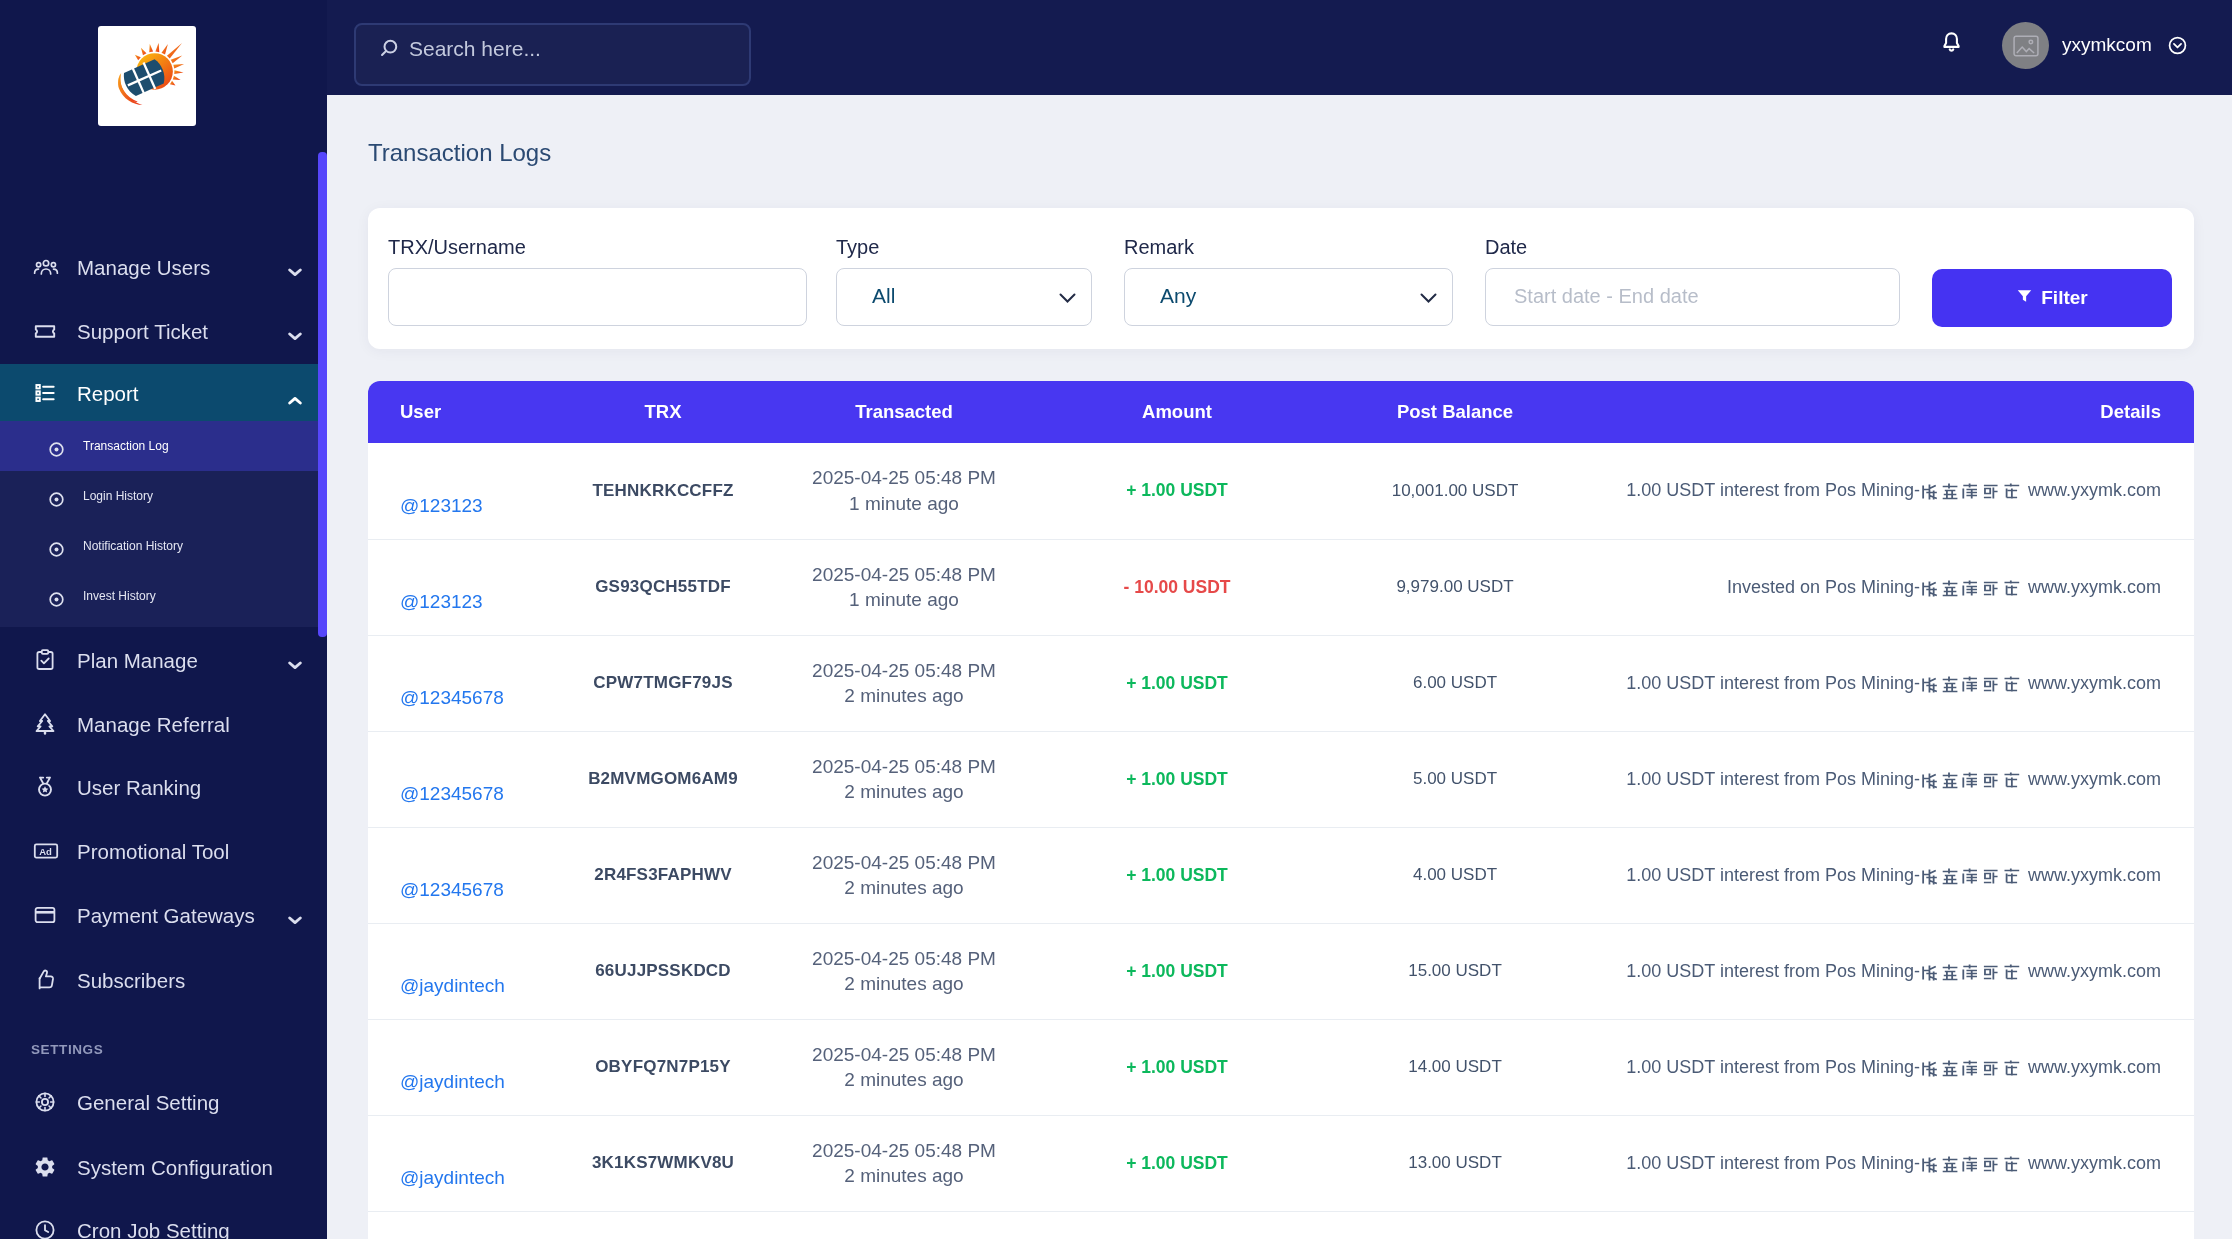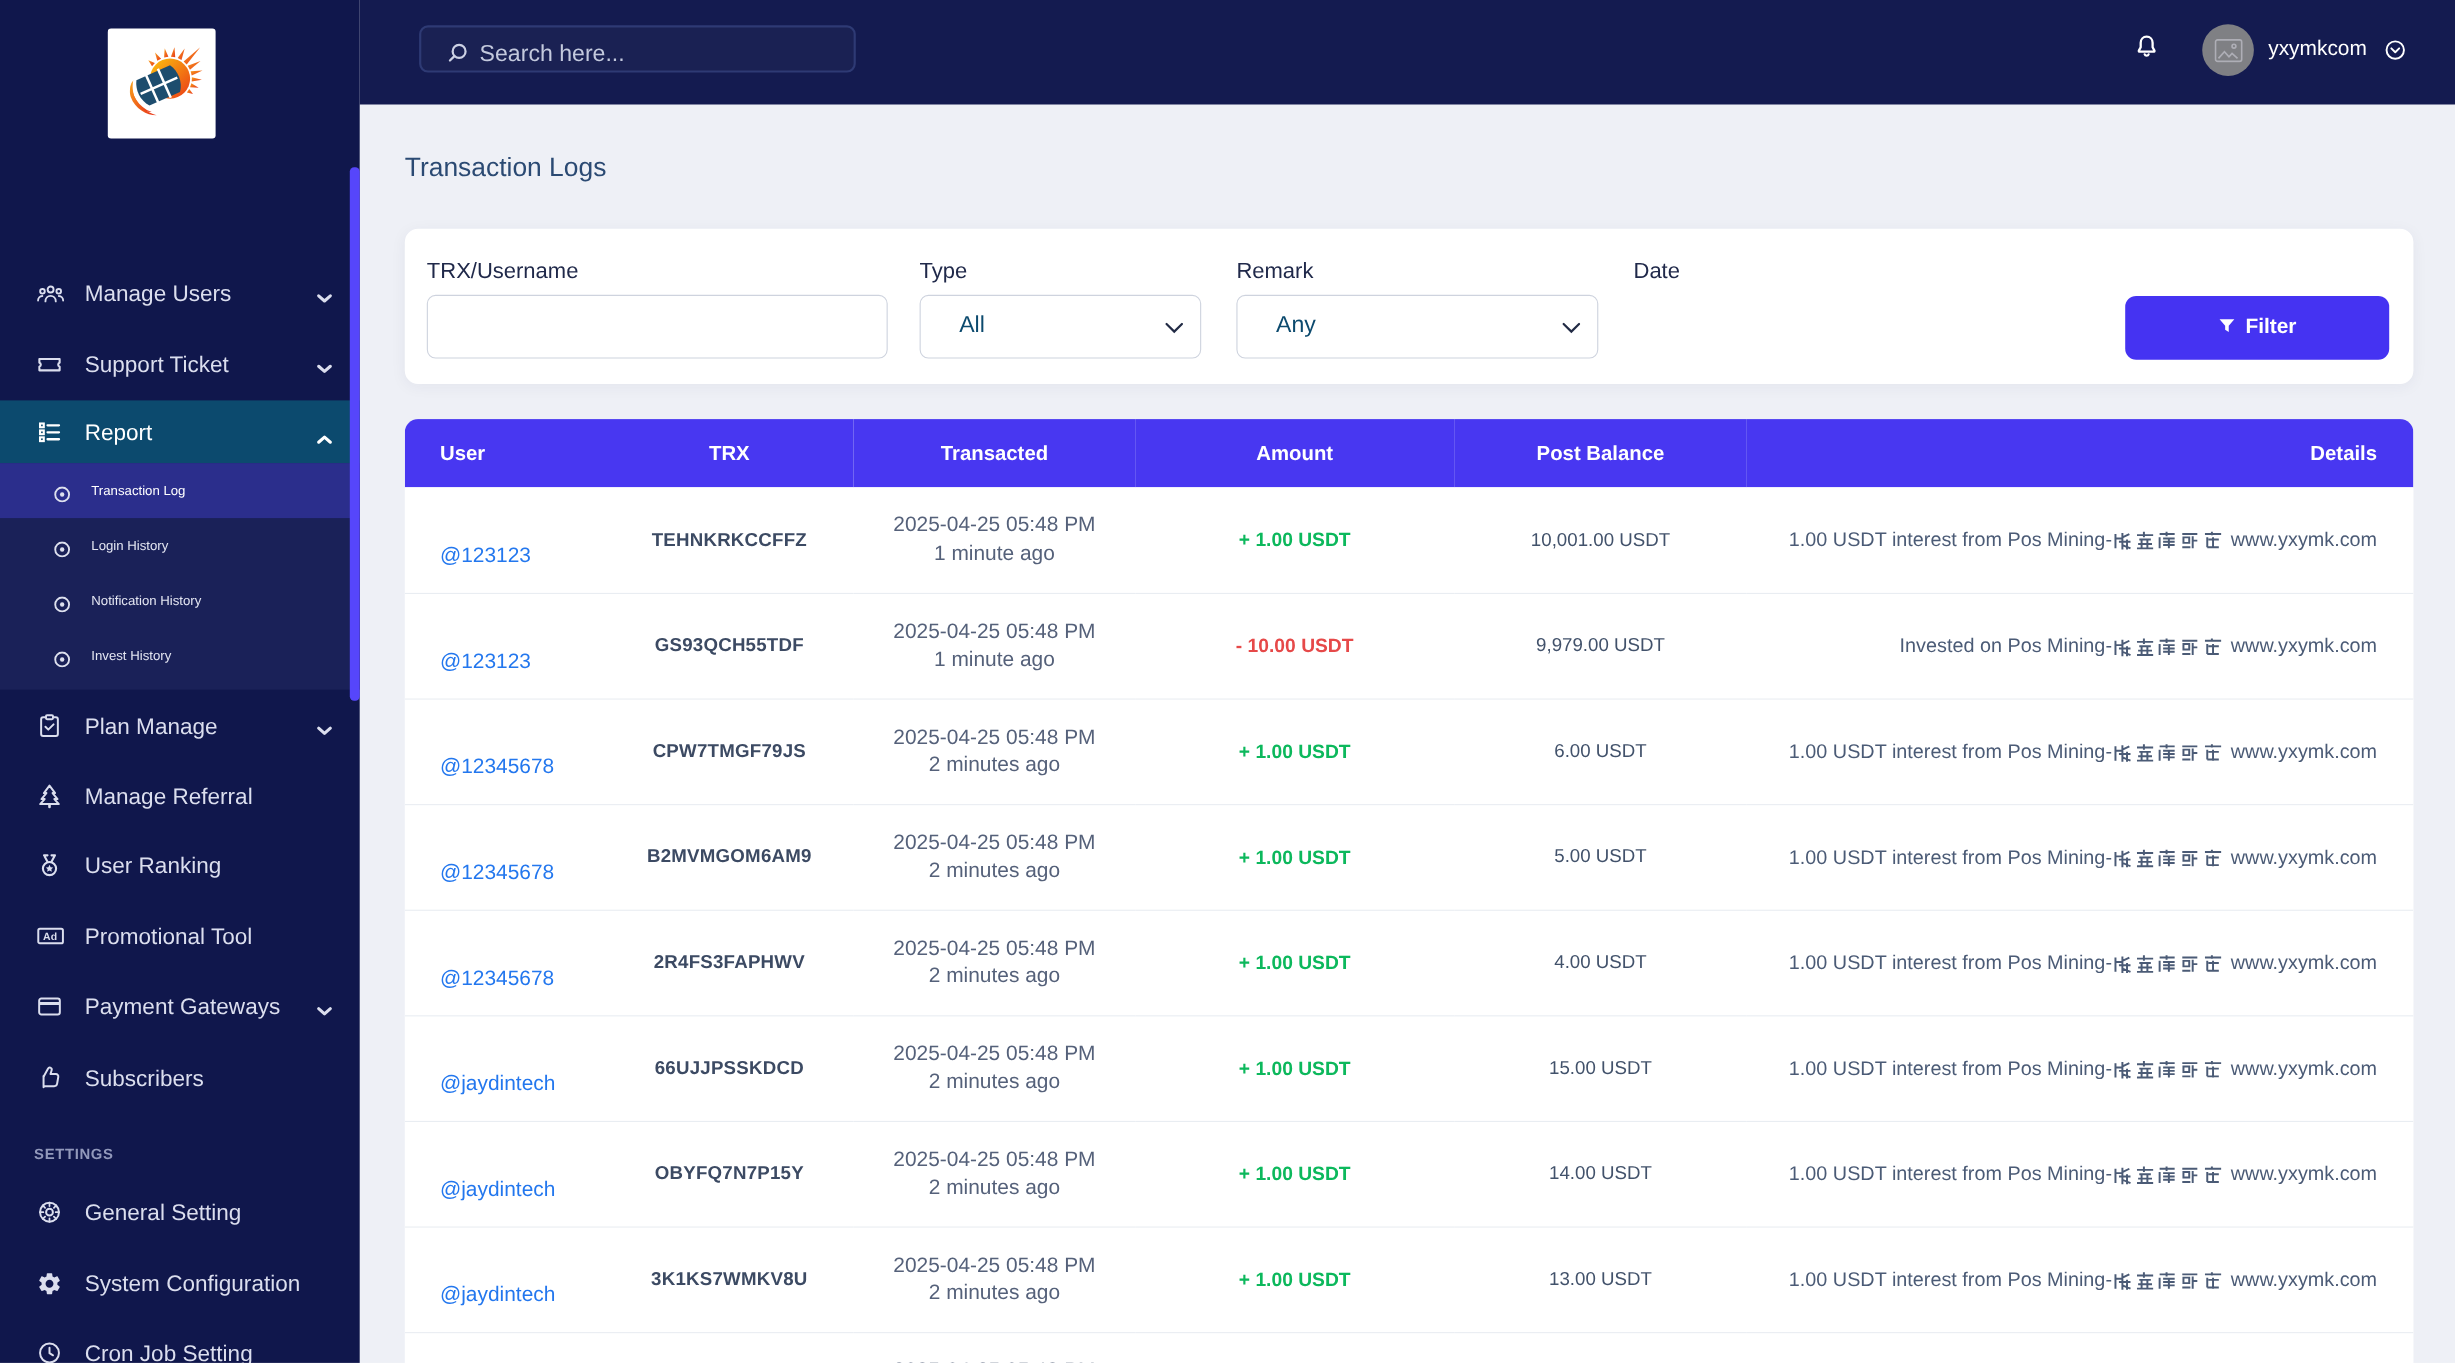--- a/index.html
+++ b/index.html
@@ -1,21 +1,21 @@
 <!DOCTYPE html>
 <html lang="en"><head>
 <meta charset="utf-8">
 <title>Transaction Logs</title>
 <style>
 *{margin:0;padding:0;box-sizing:border-box}
 html,body{width:2232px;height:1239px;overflow:hidden}
 body{font-family:"Liberation Sans",sans-serif;background:#eef0f6;position:relative}
 
 #topbar{position:absolute;left:327px;top:0;width:1905px;height:95px;background:#141b50}
-#search{position:absolute;left:54px;top:23px;width:397px;height:43px;border:2px solid #2e3a74;border-radius:8px;background:#1a2153}
+#search{position:absolute;left:27px;top:23px;width:397px;height:63px;border:2px solid #2e3a74;border-radius:8px;background:#1a2153}
 #search span{position:absolute;left:53px;top:12px;font-size:21px;color:#c3c9dd}
 #search svg{position:absolute;left:22px;top:13px}
 #bell{position:absolute;left:1612px;top:29px}
 #avatar{position:absolute;left:1675px;top:22px;width:47px;height:47px;border-radius:50%;background:#7f8084}
 #avatar svg{position:absolute;left:11px;top:13px}
 #uname{position:absolute;left:1735px;top:34px;font-size:19px;font-weight:normal;color:#fff}
 #chev{position:absolute;left:1841px;top:36px}
 
 #side{position:absolute;left:0;top:0;width:327px;height:1239px;background:#10174c}
 #logo{position:absolute;left:98px;top:26px;width:98px;height:100px;background:#fff;border-radius:3px}
@@ -280,20 +280,23 @@
       <svg width="17" height="11" viewBox="0 0 17 11" fill="none" stroke="#222b45" stroke-width="2">
         <path d="M1.5 1.5l7 7 7-7" stroke-linecap="round"></path>
       </svg>
     </div>
   <div class="fbox" style="left:756px;width:329px">
       <span class="val">Any</span>
       <svg width="17" height="11" viewBox="0 0 17 11" fill="none" stroke="#222b45" stroke-width="2">
         <path d="M1.5 1.5l7 7 7-7" stroke-linecap="round"></path>
       </svg>
     </div>
+  <div class="fbox" style="left:1117px;width:415px">
+      <span class="ph">Start date - End date</span>
+    </div>
   <div id="fbtn"><svg width="17" height="17" viewBox="0 0 24 24" fill="#fff">
         <path d="M2.5 3h19l-7.2 8.5v8l-4.6-3v-5z"></path>
       </svg><span>Filter</span></div>
 </div>
 <div id="tcard">
 <table>
 <colgroup>
         <col style="width:182px">
         <col style="width:226px">
         <col style="width:256px">

